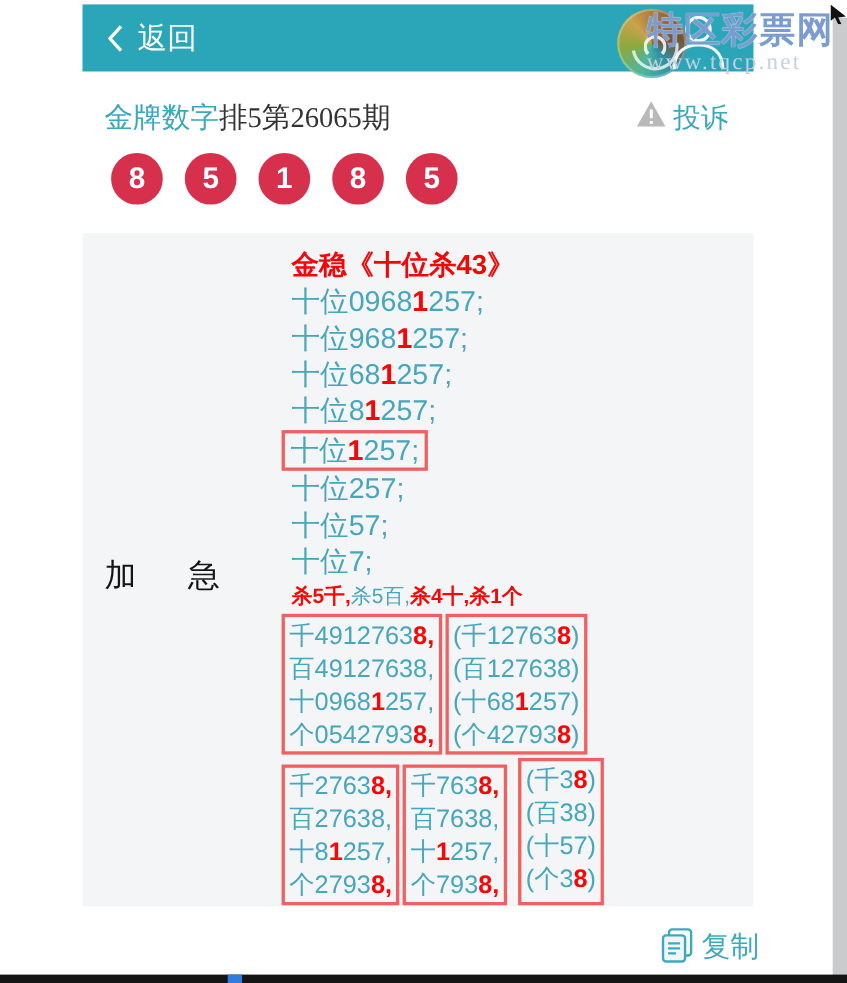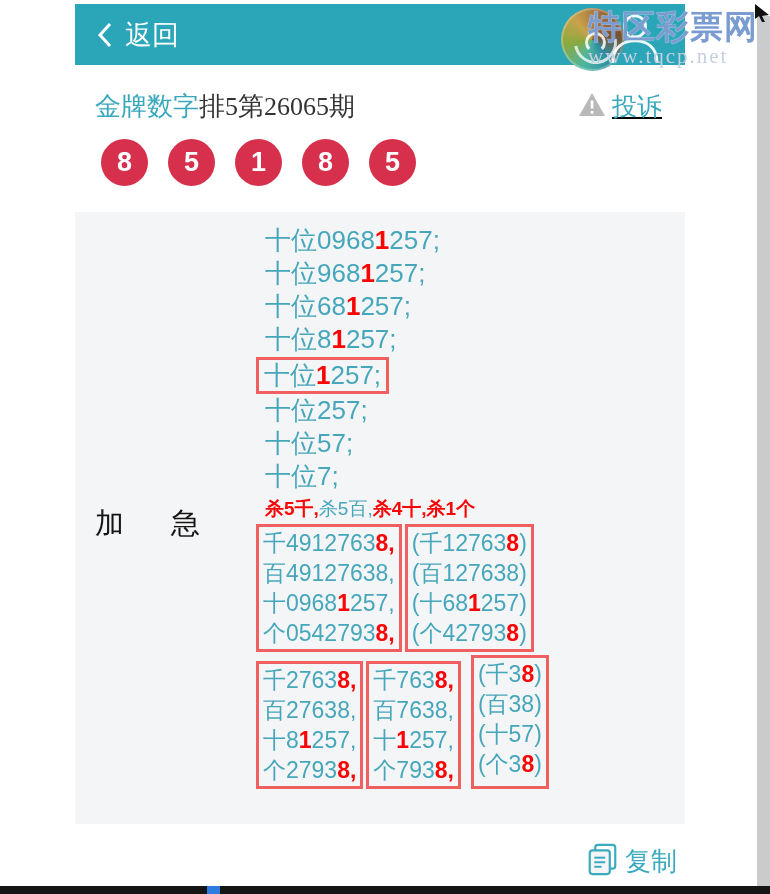--- a/index.html
+++ b/index.html
@@ -22,21 +22,21 @@
   .person{position:absolute;left:606px;top:12px;z-index:2;opacity:.92;}
 
   .watermark{position:absolute;left:588px;top:10px;width:182px;z-index:3;pointer-events:none;line-height:1;}
   .wm-name{font-size:33px;font-weight:bold;color:#7B9CD0;letter-spacing:1px;text-shadow:0 0 1px #ffffff;}
   .wm-url{margin-top:3px;font-size:21px;color:#C5CFDF;font-family:"Liberation Serif",serif;letter-spacing:2px;}
 
   
   .post-header{position:absolute;left:95px;top:88px;width:567px;height:36px;display:flex;align-items:center;justify-content:space-between;}
   .post-title{font-size:26px;color:#333;font-family:Liberation Serif, serif;}
   .post-author{color:#3AA8BC;}
-  .complaint{display:flex;align-items:center;gap:6px;cursor:pointer;text-decoration:underline;}
+  .complaint{display:flex;align-items:center;gap:6px;cursor:pointer;}
   .complaint-label{font-size:25px;color:#3AA8BC;}
 
   
   .balls{position:absolute;left:101px;top:139px;display:flex;gap:20px;}
   .ball{width:47px;height:47px;border-radius:50%;background:#D6304C;color:#fff;font-size:27px;font-weight:bold;
         display:flex;align-items:center;justify-content:center;}
 
   
   .panel{position:absolute;left:75px;top:212px;width:610px;height:612px;background:#F4F5F6;}
   .urgent{position:absolute;left:20px;top:292px;display:flex;gap:47px;font-size:29px;color:#151515;}
@@ -51,21 +51,21 @@
   .kill-line{font-size:19px;line-height:31px;color:#46A6BB;white-space:nowrap;}
   .kill-line .hl{font-weight:bold;}
 
   .box-row{display:flex;align-items:flex-end;margin-left:-9px;}
   .red-box{border:3px solid #F16060;padding:1px 4px;}
   .box-line{font-size:23px;line-height:30px;color:#46A6BB;white-space:nowrap;}
   .gap-l{margin-left:3px;}
   .gap-xl{margin-left:10px;margin-top:3px;padding-bottom:7px;}
 
   
-  .copy-btn{position:absolute;left:587px;top:843px;display:flex;align-items:center;gap:7px;cursor:pointer;}
+  .copy-btn{position:absolute;left:600px;top:843px;display:flex;gap:7px;cursor:pointer;}
   .copy-label{font-size:26px;color:#3BAABE;}
 
   
   .scrollbar{position:absolute;left:757px;top:16px;width:13px;height:871px;background:#C9CBCD;}
   .cursor{position:absolute;left:755px;top:4px;z-index:5;}
   .bottom-bar{position:absolute;left:0;top:886px;width:770px;height:8px;background:#151515;}
   .bottom-accent{position:absolute;left:207px;top:0;width:13px;height:8px;background:#2E7CE0;}
 </style>
 </head>
 <body>
@@ -120,20 +120,21 @@
       <div class="ball">8</div>
       <div class="ball">5</div>
     </div>
 
   <div class="panel">
     <div class="urgent">
       <span>加</span>
       <span>急</span>
     </div>
     <div class="content" id="msg-content">
+        <div class="msg-headline"><span>金稳《十位杀43》</span></div>
         <div class="msg-line"><span>十位0968</span><span class="hl">1</span><span>257;</span></div>
         <div class="msg-line"><span>十位968</span><span class="hl">1</span><span>257;</span></div>
         <div class="msg-line"><span>十位68</span><span class="hl">1</span><span>257;</span></div>
         <div class="msg-line"><span>十位8</span><span class="hl">1</span><span>257;</span></div>
         <div class="msg-line boxed-wrap"><span class="line-box"><span>十位</span><span class="hl">1</span><span>257;</span></span></div>
         <div class="msg-line"><span>十位257;</span></div>
         <div class="msg-line"><span>十位57;</span></div>
         <div class="msg-line"><span>十位7;</span></div>
         <div class="kill-line"><span class="hl">杀5千</span><span class="hl">,</span><span>杀5百</span><span>,</span><span class="hl">杀4十</span><span class="hl">,</span><span class="hl">杀1个</span></div>
         <div class="box-row">

